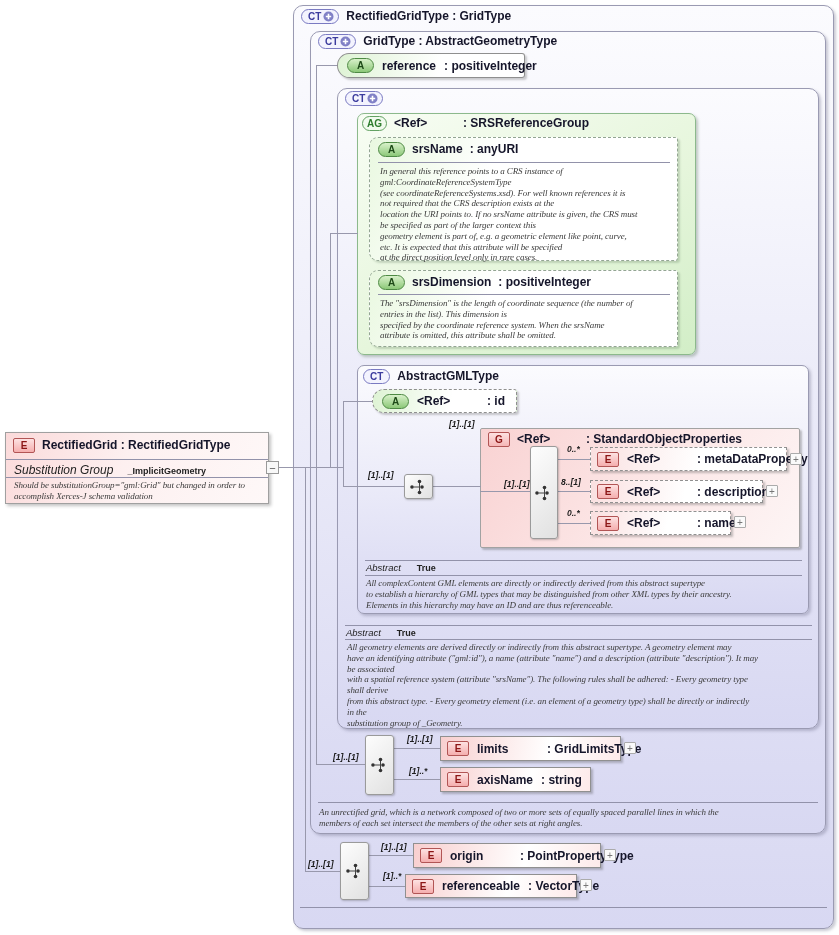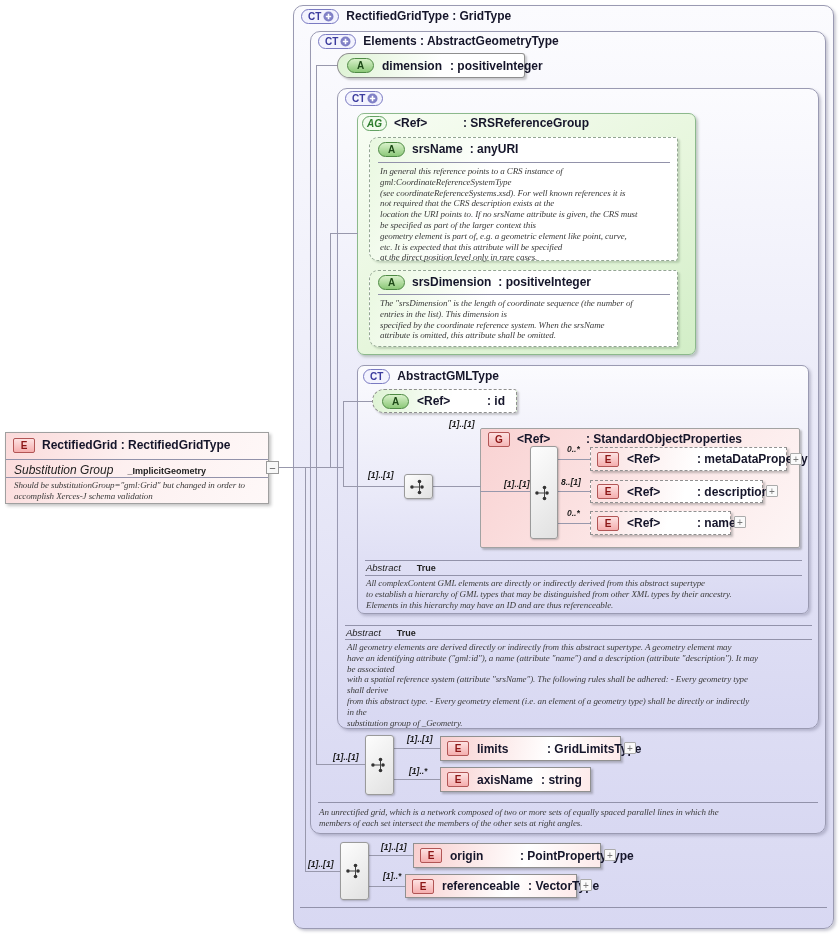--- a/index.html
+++ b/index.html
@@ -47,21 +47,21 @@
   .hline { background:#9898ac; height:1px; }
   .vline { background:#9898ac; width:1px; }
   .absrow { display:flex; gap:16px; align-items:baseline; }
   .abslabel { font-style:italic; font-size:9.5px; color:#222; }
   .absval { font-weight:bold; font-size:9px; color:#222; }
   .badge { display:inline-flex; align-items:center; justify-content:center; font-weight:bold; flex:none; }
   .b-ct { height:15px; padding:0 4px 0 6px; border:1.4px solid #7a7ac2; border-radius:8px;
           background:#f3f3fe; color:#3c3c9e; font-size:10px; gap:2px; }
   .b-ct.noplus { padding:0 6px; }
   .b-ag { height:15px; padding:0 4px; border:1.4px solid #63a163; border-radius:8px;
-          background:#f1fbee; color:#2e7d2e; font-size:10px;font-style:italic; }
+          background:#f1fbee; color:#2e7d2e; font-size:10px; }
   .b-a { width:27px; height:15px; border:1px solid #4e8a44; border-radius:8px;
          background:linear-gradient(#d8f1ca, #8cc878); color:#1e4a18; font-size:10px; }
   .b-e { width:22px; height:15px; border:1px solid #b25555; border-radius:2px;
          background:linear-gradient(#fde2e2, #f5aeae); color:#8c1616; font-size:10px; }
   .b-g { width:22px; height:15px; border:1px solid #b25555; border-radius:2px;
          background:linear-gradient(#fde2e2, #f5b6b6); color:#8c1616; font-size:10px; }
   .pbtn { width:12px; height:12px; border:1px solid #ababab; background:#fafafa; color:#777;
           font-size:10px; display:flex; align-items:center; justify-content:center; border-radius:1px; }
   .mbtn { width:13px; height:13px; border:1px solid #999; background:#f8f8f8; color:#555;
           font-size:11px; display:flex; align-items:center; justify-content:center; }
@@ -110,21 +110,21 @@
     <span>RectifiedGridType : GridType</span>
   </div>
   <div class="abs trow" style="left:318px;top:34px">
     <span class="badge b-ct">
         <span>CT</span>
         <svg width="11" height="11" viewBox="0 0 11 11">
           <circle cx="5.5" cy="5.5" r="5" fill="#8080c6"></circle>
           <path d="M5.5 2.8v5.4M2.8 5.5h5.4" stroke="#fff" stroke-width="1.6"></path>
         </svg>
       </span>
-    <span>Elements : AbstractGeometryType</span>
+    <span>GridType : AbstractGeometryType</span>
   </div>
   <div class="abs trow" style="left:345px;top:91px">
     <span class="badge b-ct">
         <span>CT</span>
         <svg width="11" height="11" viewBox="0 0 11 11">
           <circle cx="5.5" cy="5.5" r="5" fill="#8080c6"></circle>
           <path d="M5.5 2.8v5.4M2.8 5.5h5.4" stroke="#fff" stroke-width="1.6"></path>
         </svg>
       </span>
   </div>
@@ -138,21 +138,21 @@
     <span>AbstractGMLType</span>
   </div>
   <div class="abs trow" style="left:488px;top:432px">
     <span class="badge b-g">G</span>
     <span class="nm">&lt;Ref&gt;</span>
     <span>: StandardObjectProperties</span>
   </div>
 
   <div class="abs attr" style="left:337px;top:53px;width:188px;height:25px">
     <span class="badge b-a">A</span>
-    <span>dimension</span>
+    <span>reference</span>
     <span>: positiveInteger</span>
   </div>
 
   <div class="abs attrbig" style="left:369px;top:137px;width:309px;height:124px">
     <div class="trow" style="position:absolute;left:8px;top:4px">
       <span class="badge b-a">A</span>
       <span>srsName</span>
       <span>: anyURI</span>
     </div>
     <div class="sep" style="position:absolute;left:8px;top:24px;width:292px"></div>

